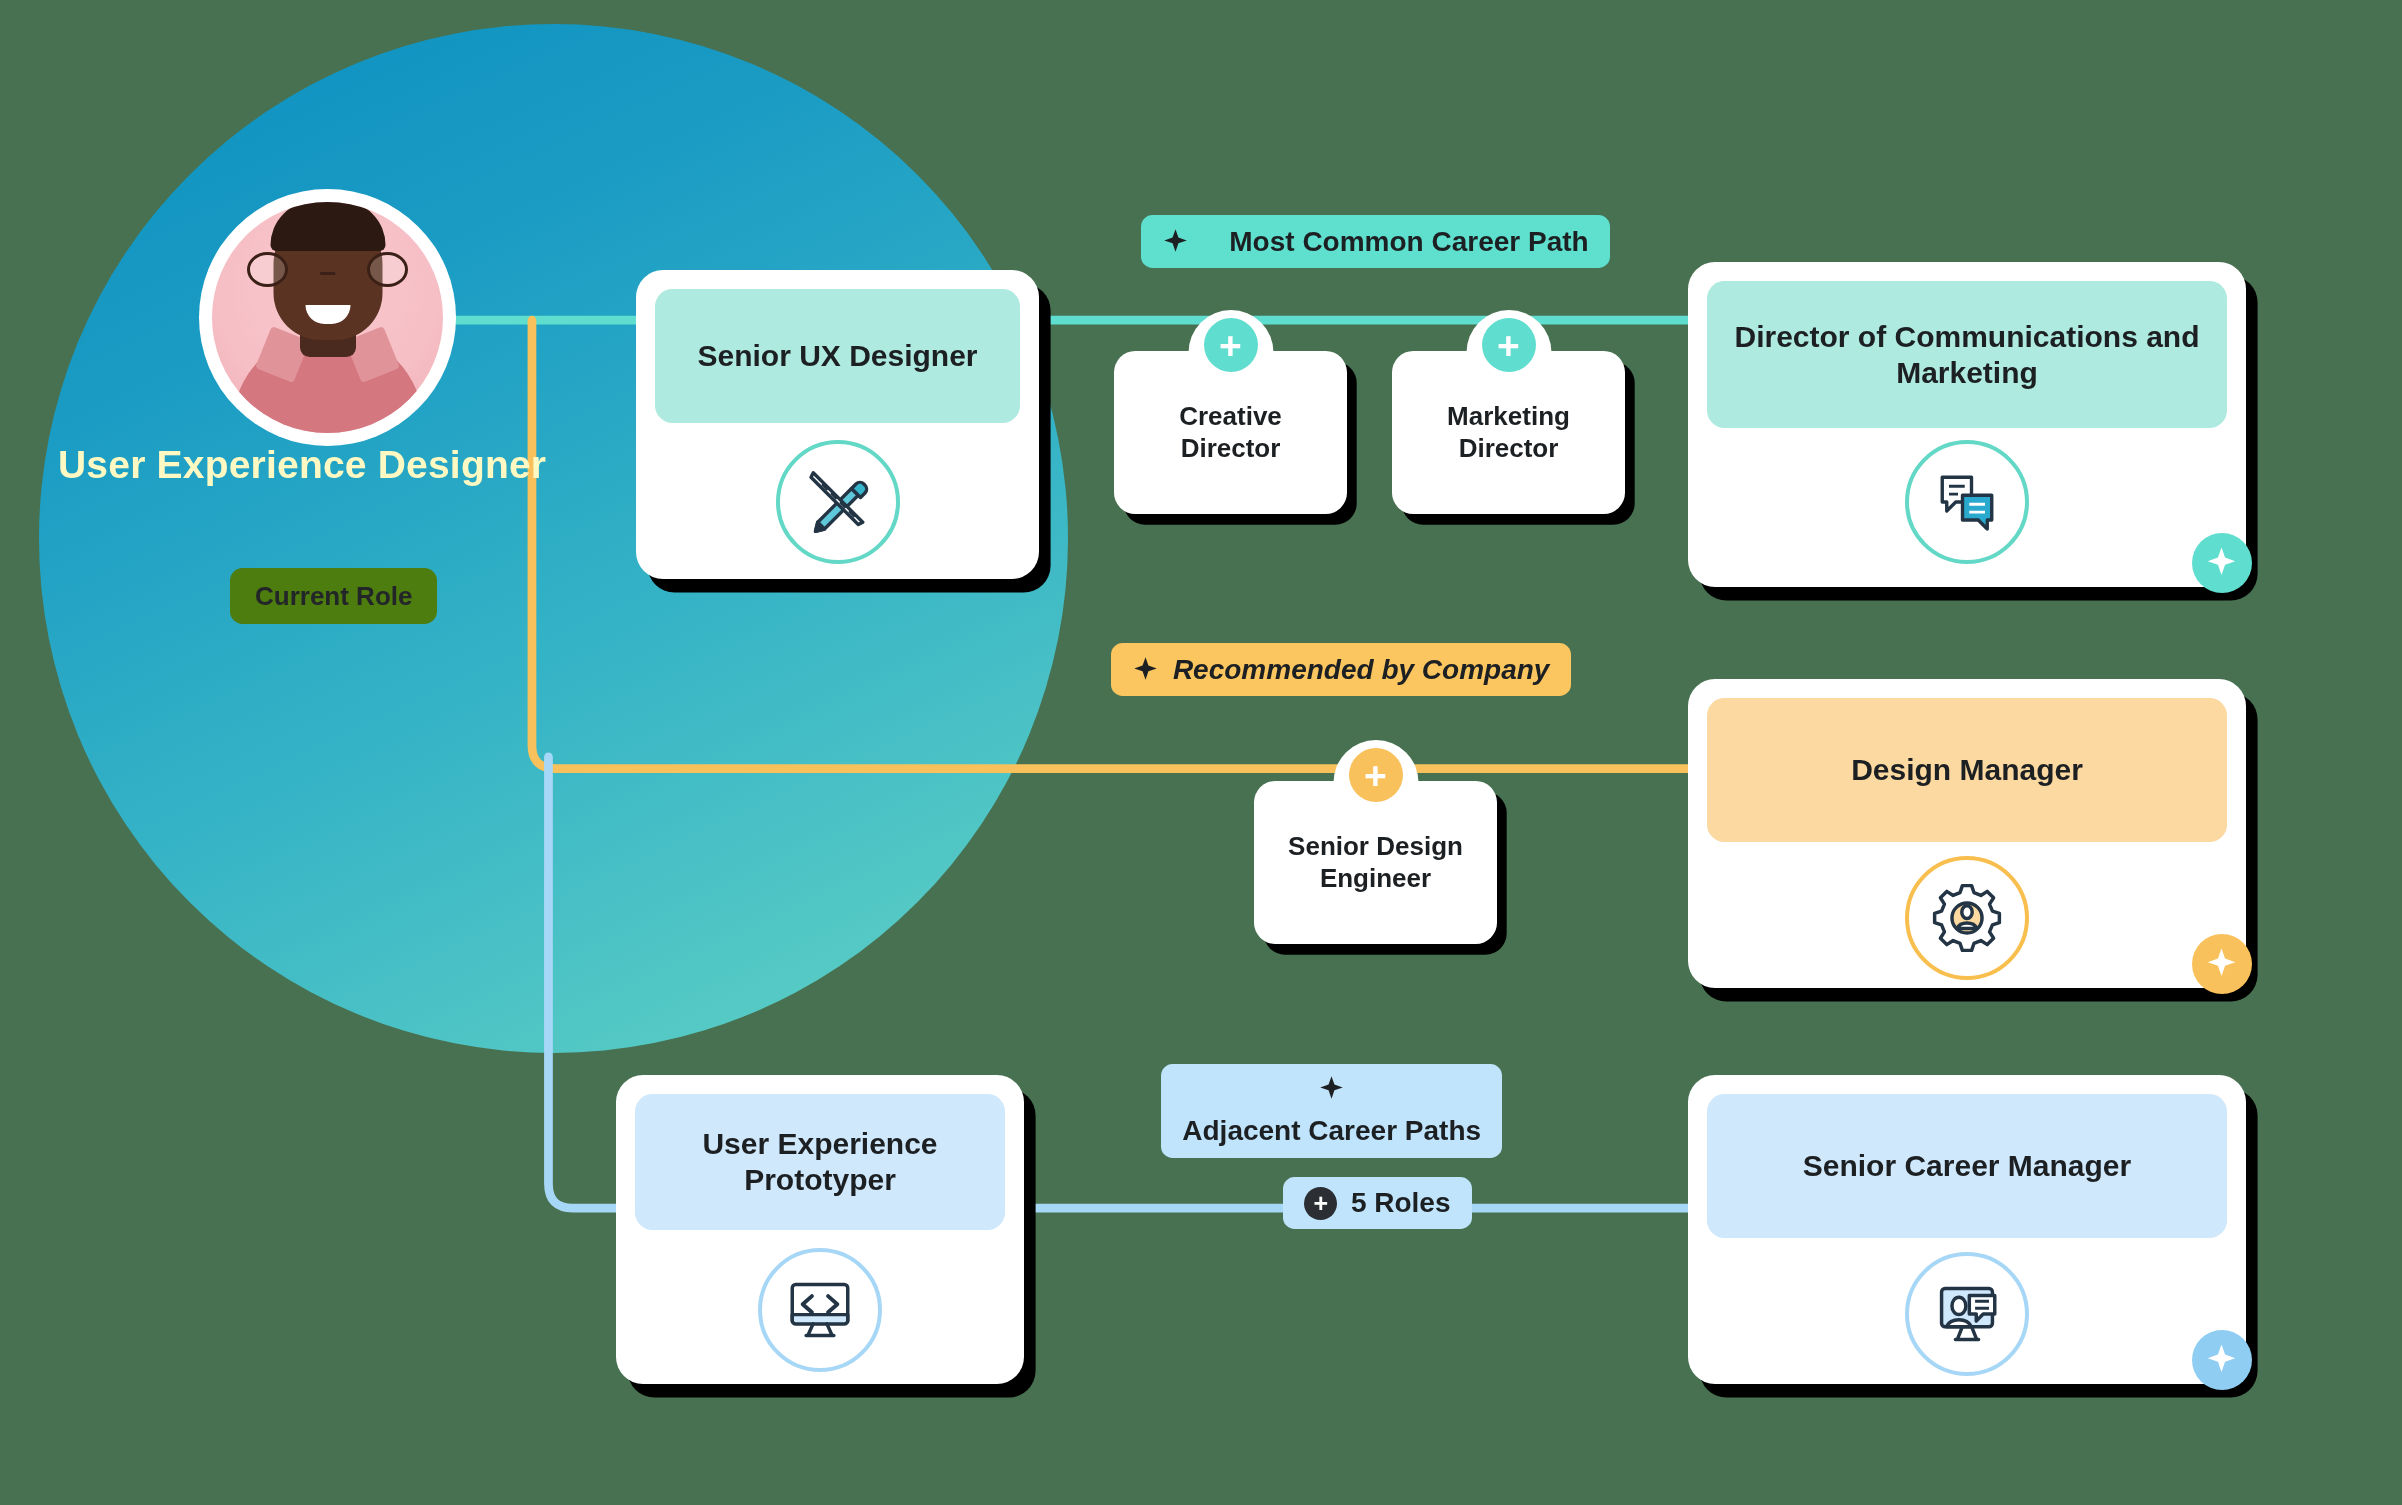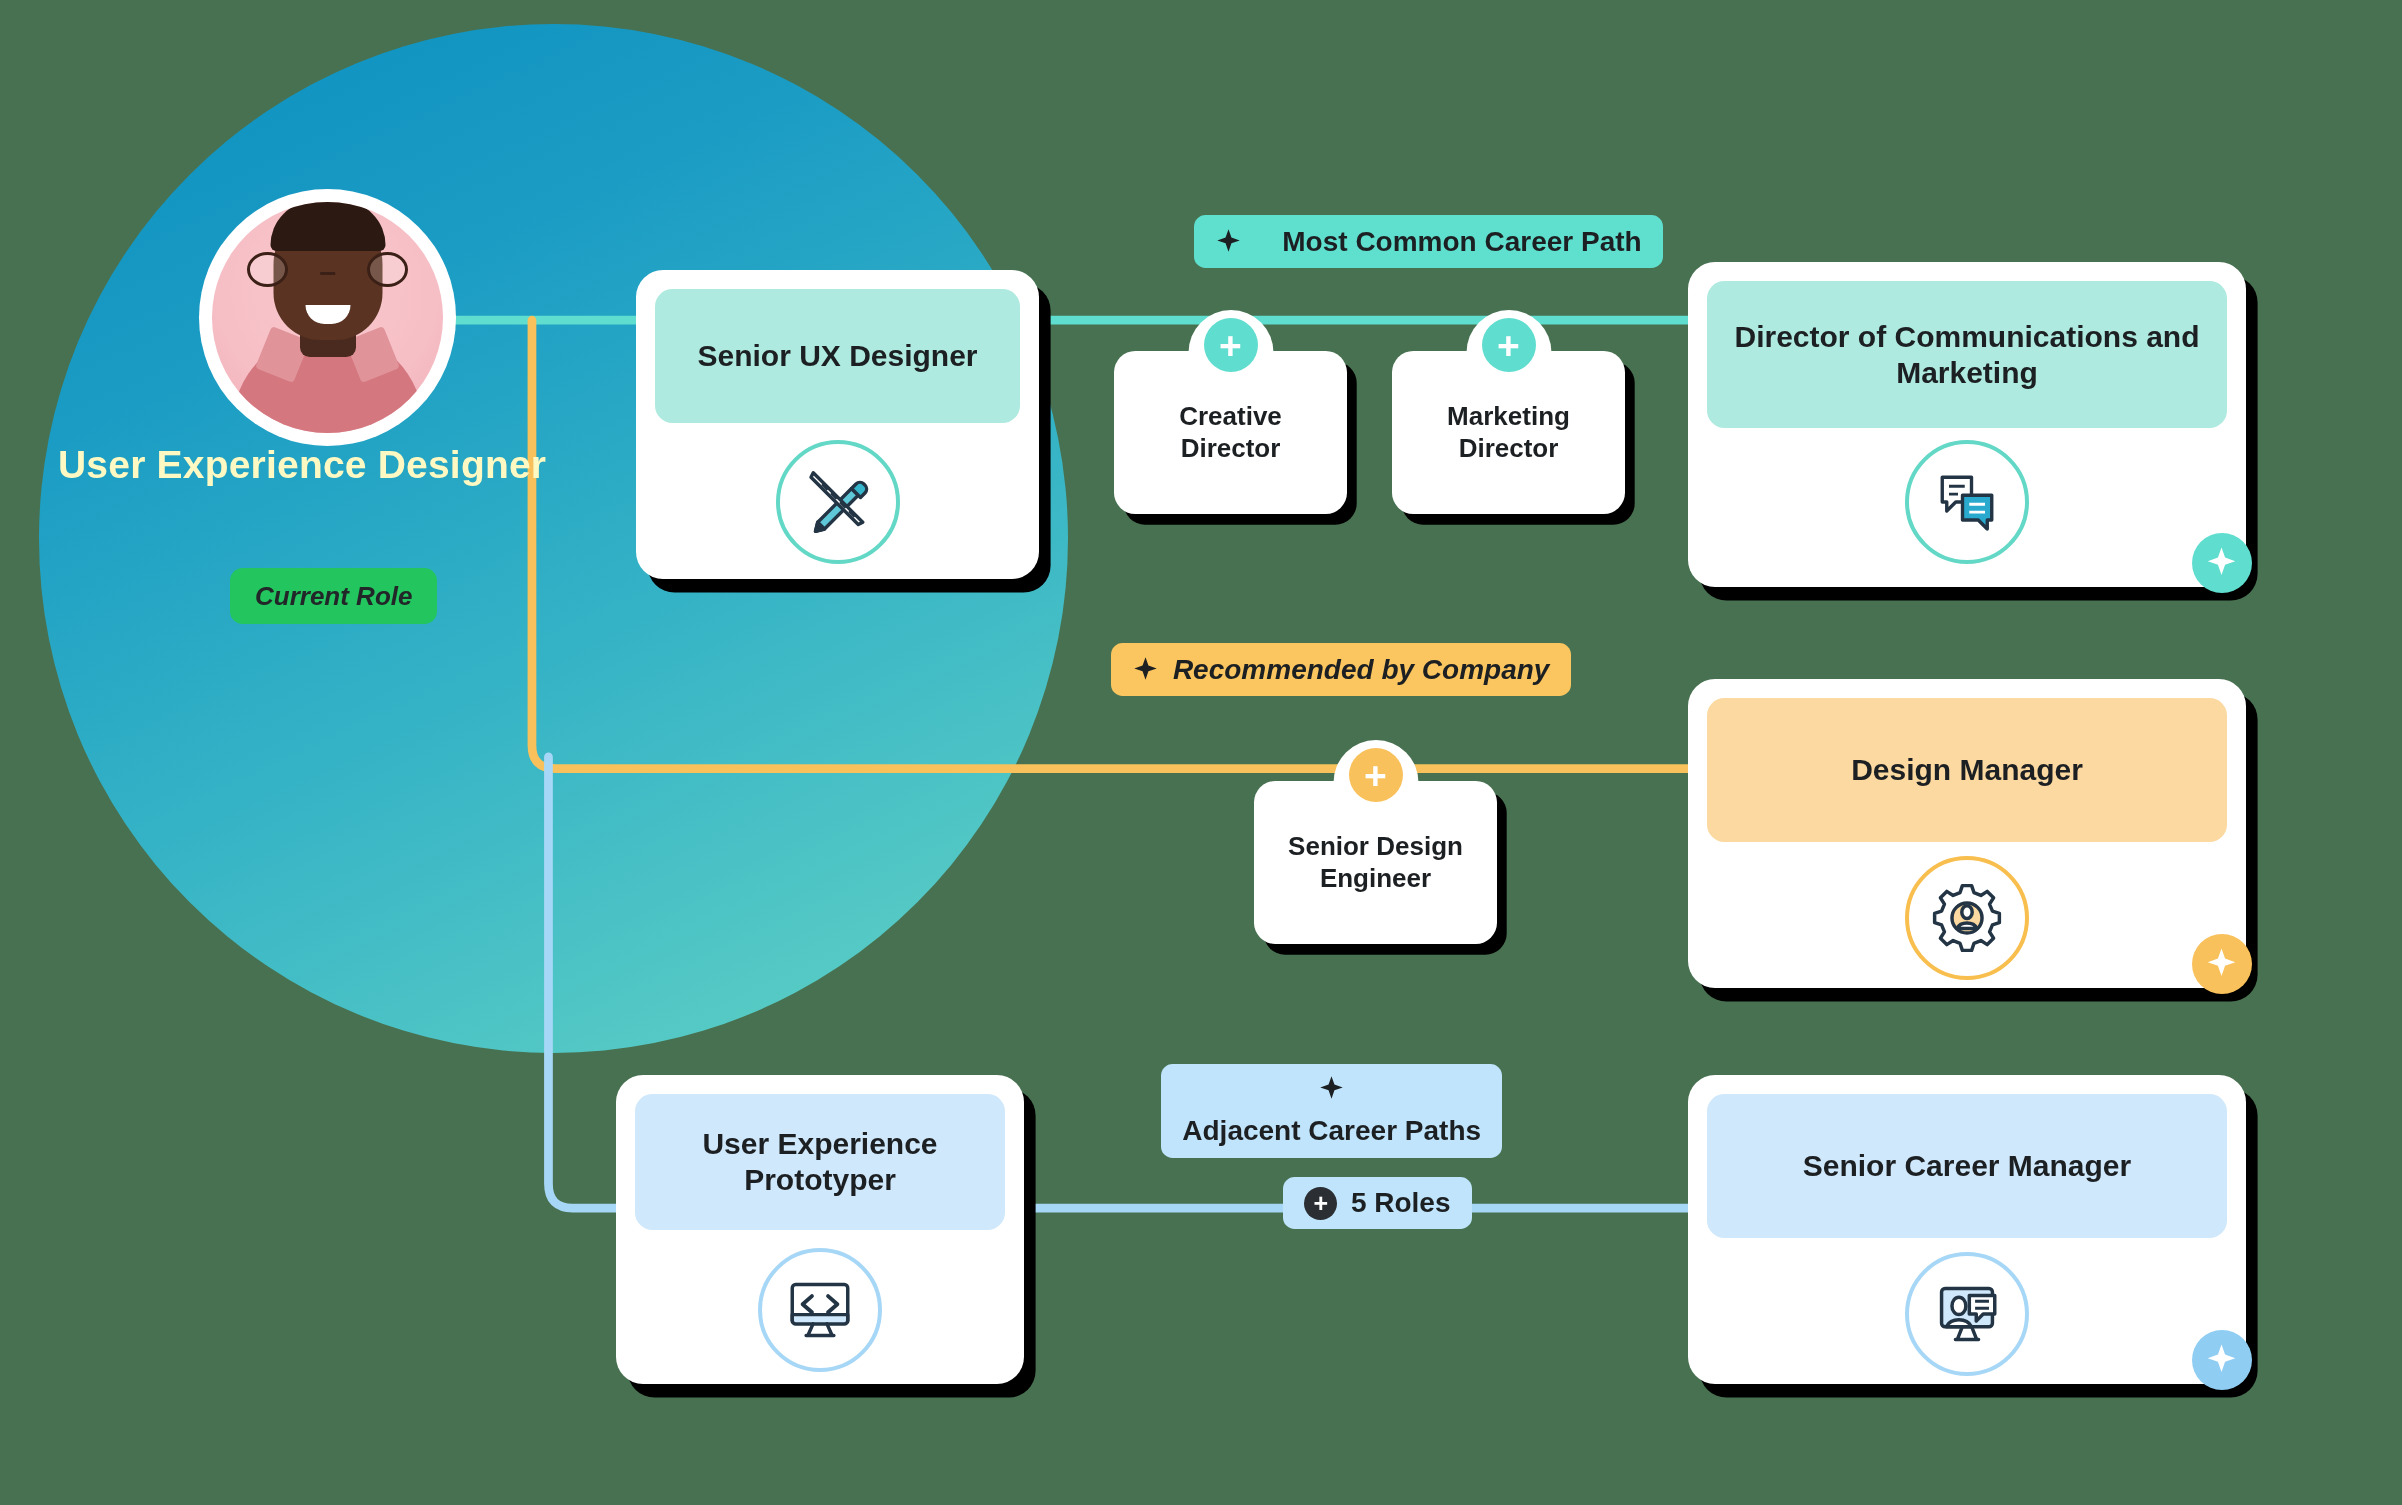--- a/index.html
+++ b/index.html
@@ -57,22 +57,22 @@
   .p-smile{position:absolute;left:50%;bottom:109px;transform:translateX(-50%);
     width:45px;height:19.4px;background:#ffffff;border-radius:0 0 25px 25px;}
 
   .cur-name{
     position:absolute;left:58px;top:442px;width:543px;
     text-align:left;color:#fef9c3;font-size:39px;font-weight:700;line-height:1.18;
     letter-spacing:0.2px;
   }
   .cur-badge{
     position:absolute;left:230px;top:568px;
-    background:#22c55e;color:#232629;font-size:26px;font-weight:700;
-    padding:12.6px 25px;border-radius:12.6px;white-space:nowrap;font-style:italic;
+    background:#4d7c0f;color:#232629;font-size:26px;font-weight:700;
+    padding:12.6px 25px;border-radius:12.6px;white-space:nowrap;
   }
 
   
   .pill{
     position:absolute;display:flex;align-items:center;gap:13.6px;
     padding:10.7px 21.3px;border-radius:11.6px;
     font-size:28px;font-weight:700;color:#1d2023;white-space:nowrap;
   }
   .pill svg{display:block;}
   .pill-teal{background:#5fe0cf;}
@@ -173,21 +173,21 @@
       <div class="p-glassL"></div>
       <div class="p-glassR"></div>
       <div class="p-bridge"></div>
       <div class="p-hair"></div>
     </div>
   </div>
 
   <div class="cur-name">User Experience Designer</div>
   <div class="cur-badge">Current Role</div>
 
-  <div class="pill pill-teal" style="left:1194px;top:215px;gap:40px;">
+  <div class="pill pill-teal" style="left:1141px;top:215px;gap:40px;">
     <span>
       <svg width="27" height="27" viewBox="0 0 24 24">
           <path d="M12 1l2.6 7.4L22 11l-7.4 2.6L12 21l-2.6-7.4L2 11l7.4-2.6z" fill="#1d2023"></path>
         </svg>
     </span>
     <span>Most Common Career Path</span>
   </div>
 
   <div class="pill pill-amber" style="left:1111px;top:643px;">
     <span>

